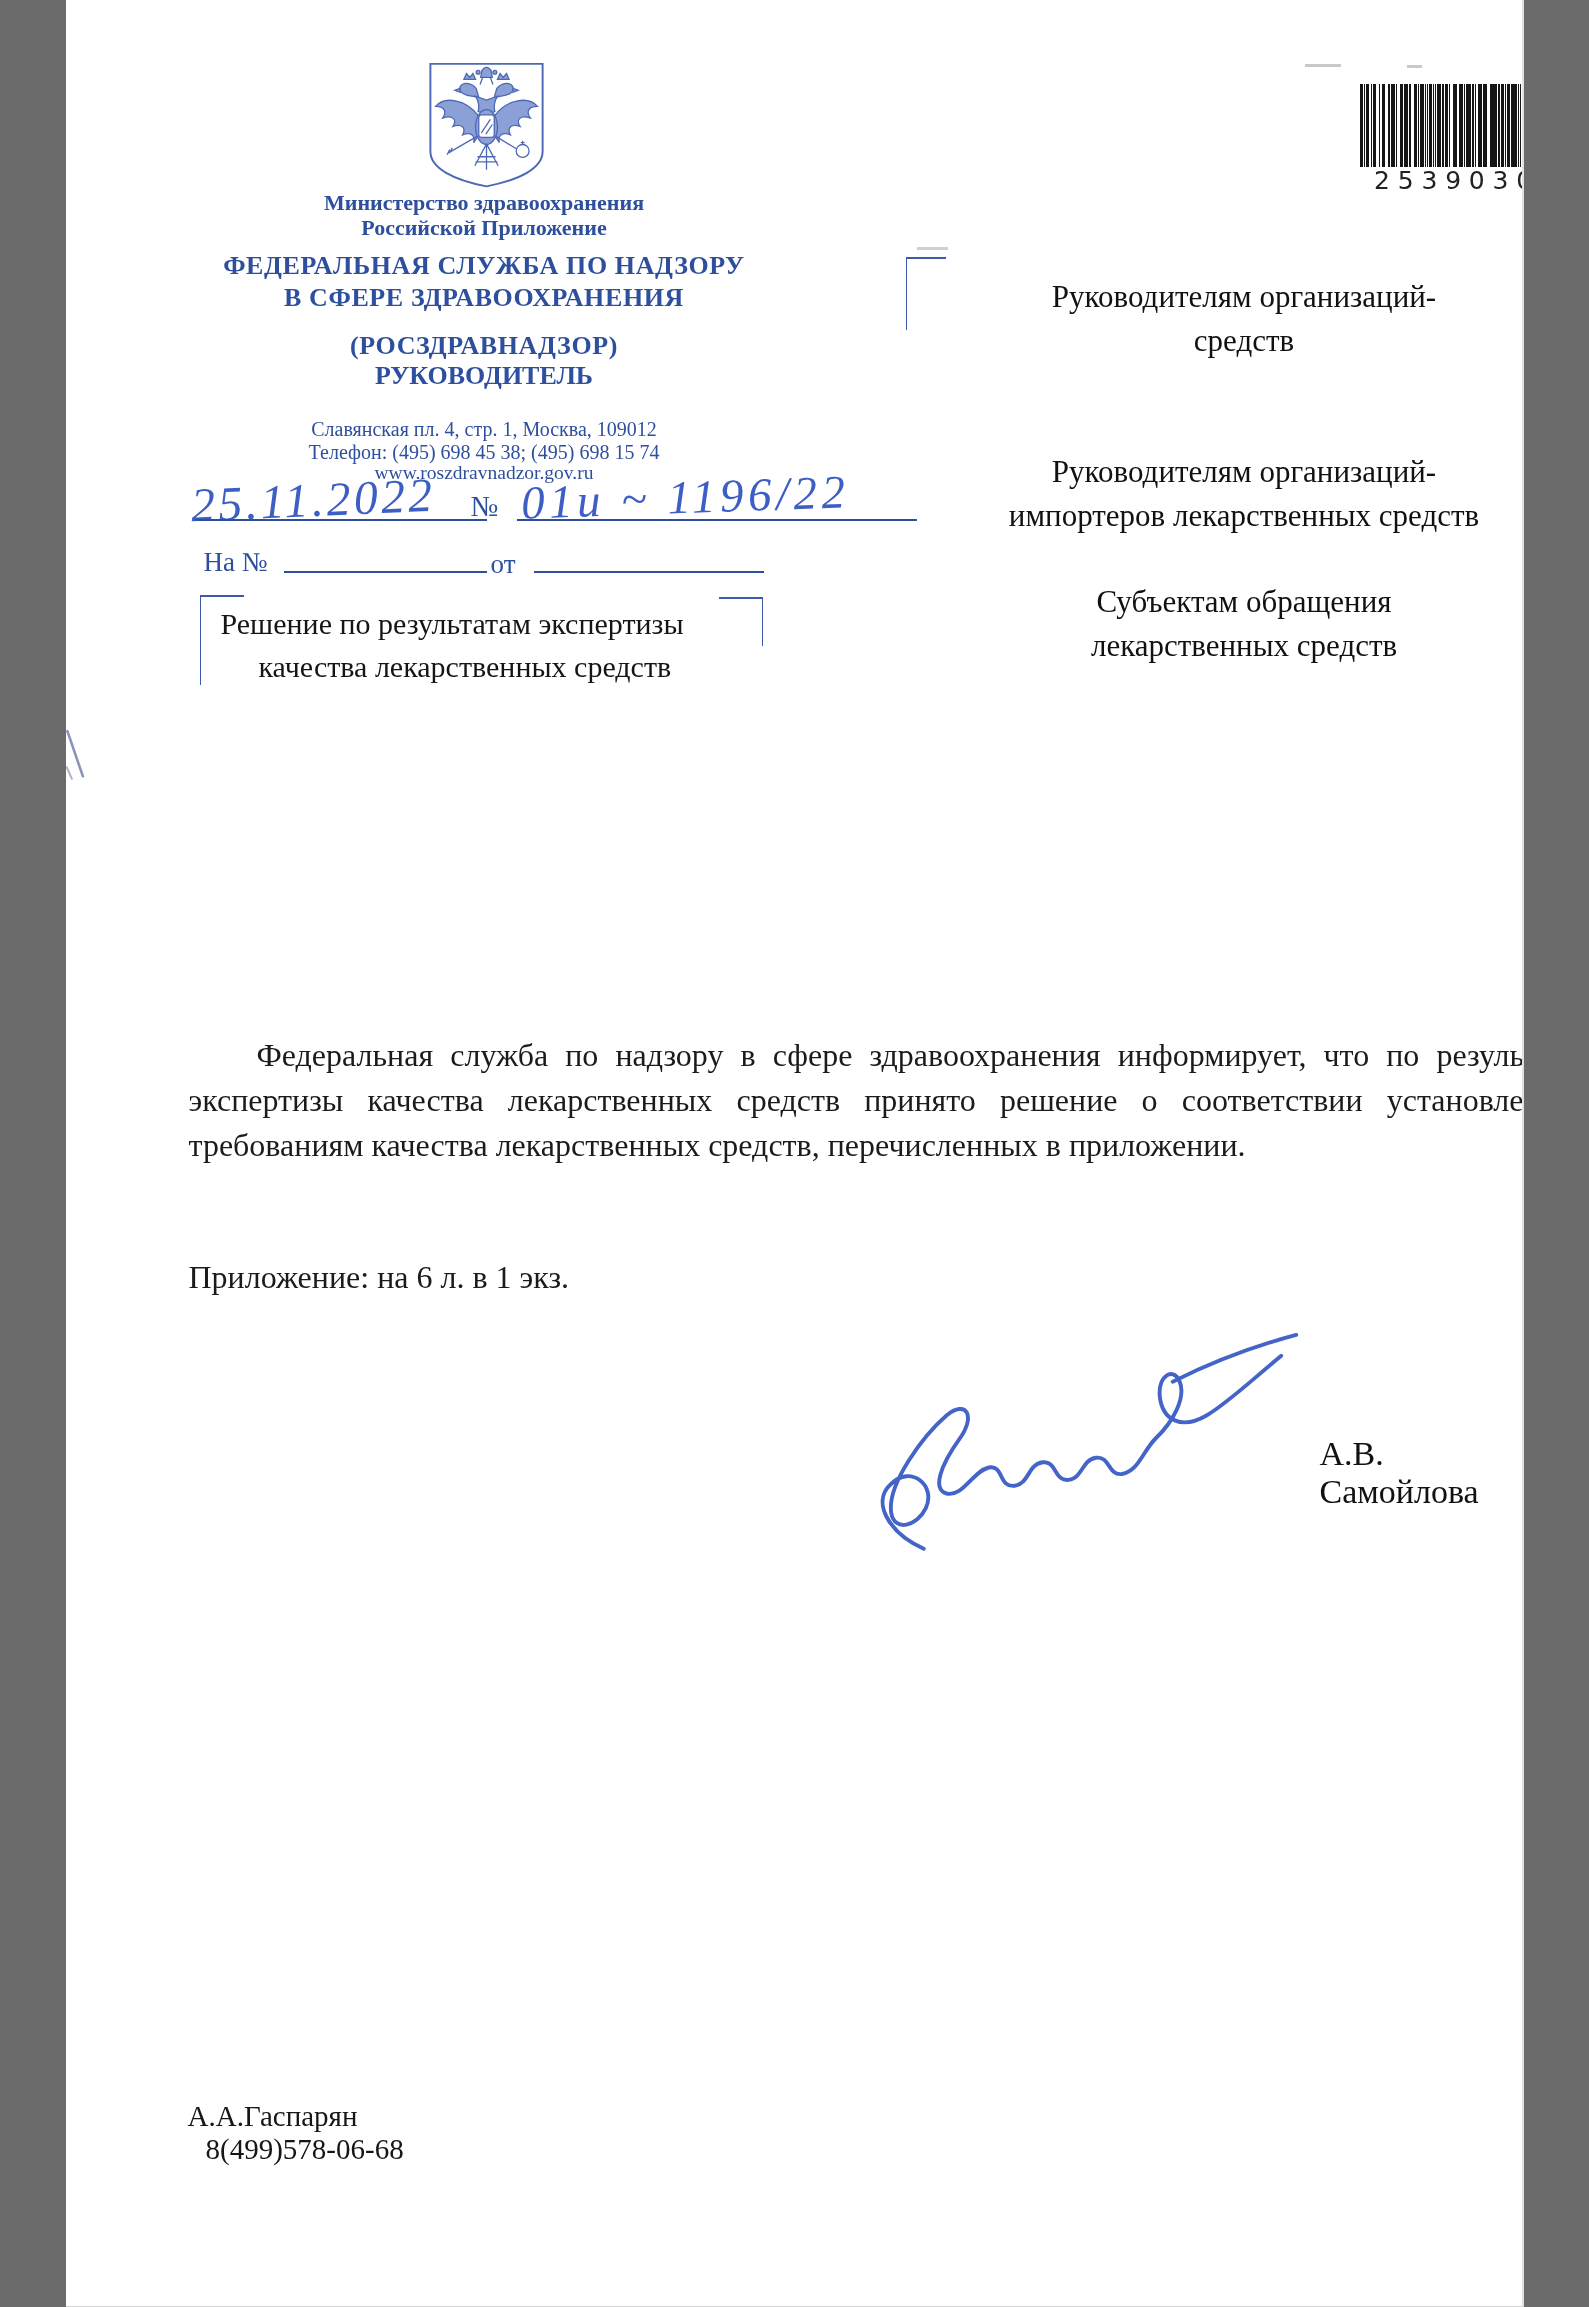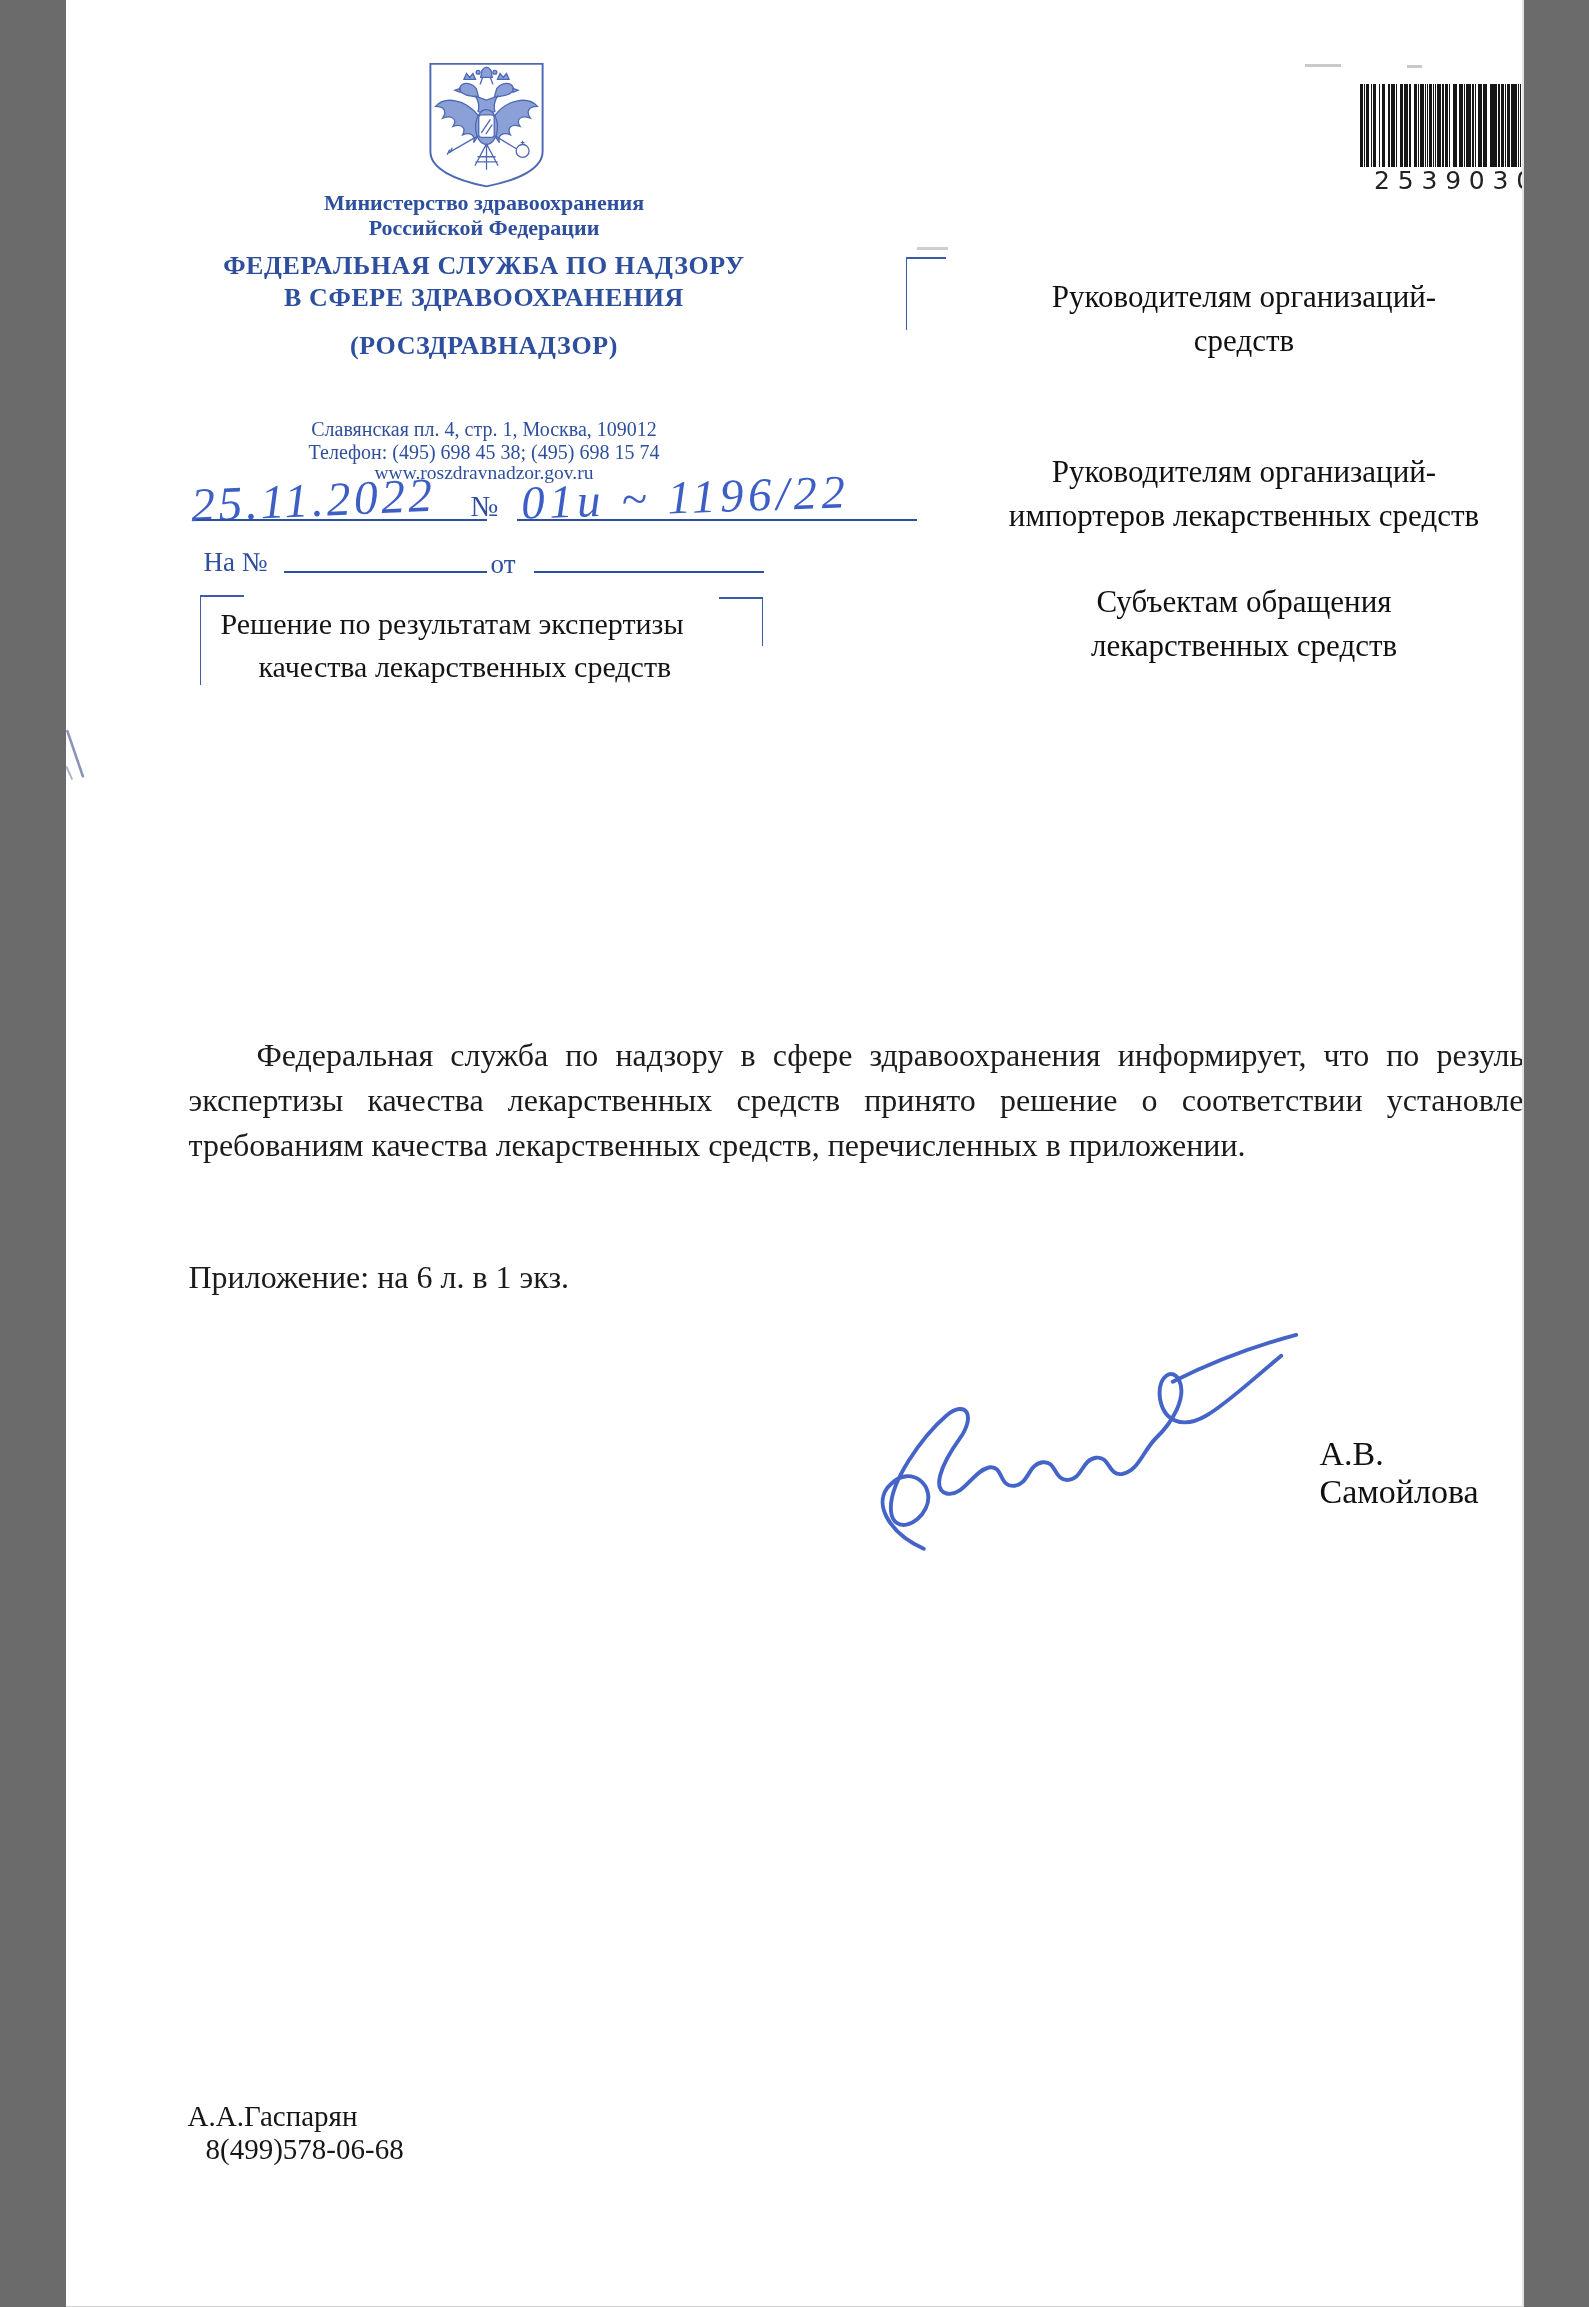--- a/index.html
+++ b/index.html
@@ -92,29 +92,30 @@
       <path d="M81,118 L36,144 M38,139 l-4,8 M42,136 l-4,8" fill="none"></path>
 
       <path d="M109,118 L142,138" fill="none"></path>
       <circle cx="151" cy="141" r="10" fill="#ffffff"></circle>
       <path d="M151,131 v-6 M148,128 h6" fill="none"></path>
     </g>
   </svg>
 
   <div class="abs lh-center" style="top:190px;">
     <div class="ministry-line blue">Министерство здравоохранения</div>
-    <div class="ministry-line blue">Российской Федерации</div>
+    <div class="ministry-line blue">Российской Приложение</div>
   </div>
 
   <div class="abs lh-center" style="top:251px;">
     <div class="service-line blue">ФЕДЕРАЛЬНАЯ СЛУЖБА ПО НАДЗОРУ</div>
     <div class="service-line blue" style="margin-top:2.6px;">В СФЕРЕ ЗДРАВООХРАНЕНИЯ</div>
     <div class="service-line blue" style="margin-top:19px;">(РОСЗДРАВНАДЗОР)</div>
   </div>
 
+  <div class="abs lh-center position-line blue" style="top:361px;">РУКОВОДИТЕЛЬ</div>
 
   <div class="abs lh-center addr-line blue" style="top:418px;">Славянская пл. 4, стр. 1, Москва, 109012</div>
   <div class="abs lh-center addr-line blue" style="top:441px;">Телефон: (495) 698 45 38; (495) 698 15 74</div>
   <div class="abs lh-center www-line blue" style="top:462px;">www.roszdravnadzor.gov.ru</div>
 
   <div class="scan-dash" style="left:1239px;top:64px;width:36px;height:3.2px;"></div>
   <div class="scan-dash" style="left:1341px;top:65px;width:15.6px;height:2.6px;"></div>
   <div class="scan-dash" style="left:1498px;top:65px;width:14.3px;height:2.6px;"></div>
 
   <svg class="abs" style="left:1293px;top:84px;" width="197" height="83" viewBox="0 0 304 128" shape-rendering="crispEdges">

